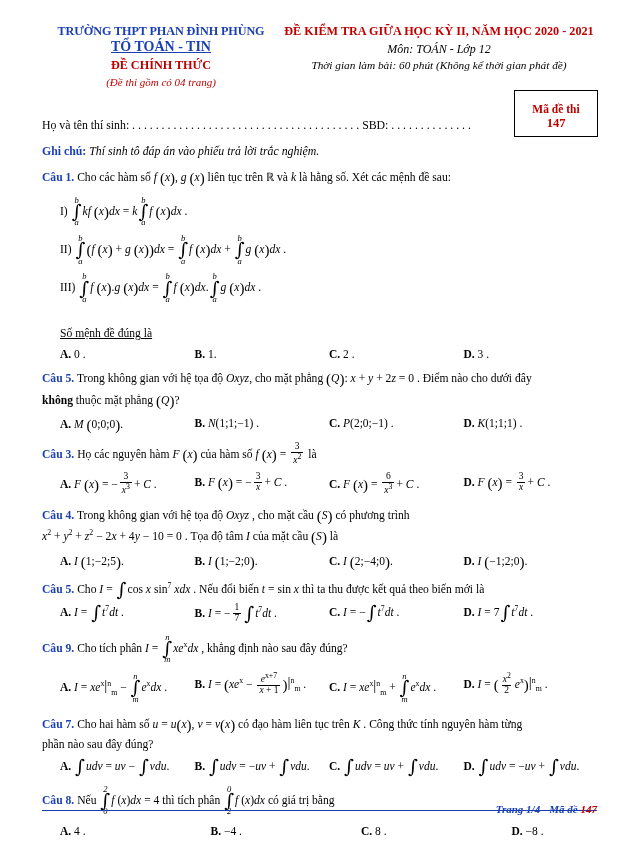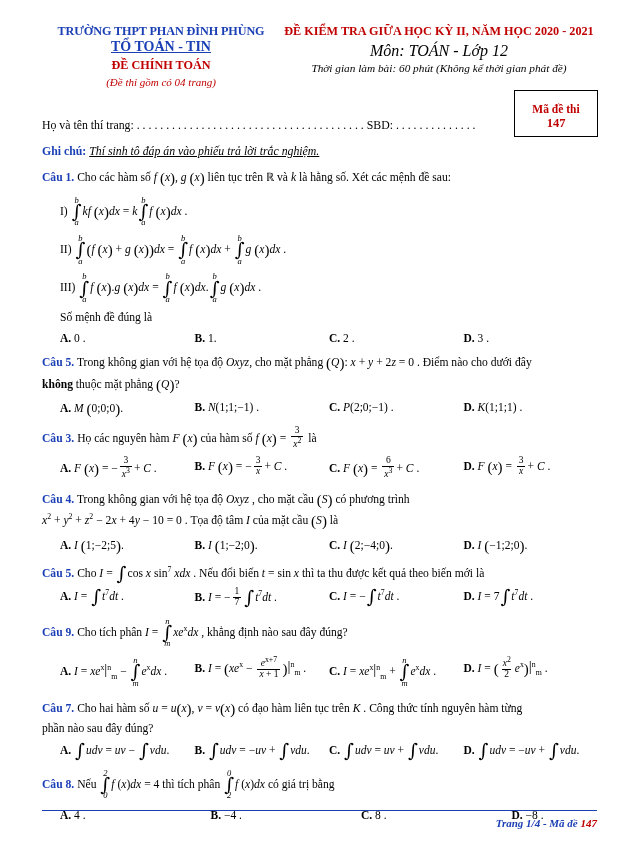--- a/index.html
+++ b/index.html
@@ -17,36 +17,36 @@
 
   
   .hdr{display:flex;width:100%;}
   .hdr-left{width:238px;text-align:center;}
   .hdr-right{flex:1;text-align:center;}
   .school{color:#1a3fb5;font-weight:bold;font-size:12.2px;letter-spacing:-0.1px;}
   .dept{color:#1a3fb5;font-weight:bold;font-size:14px;text-decoration:underline;}
   .official{color:#c00000;font-weight:bold;font-size:12.2px;margin-top:3px;}
   .pages{color:#c00000;font-style:italic;font-size:11px;margin-top:3px;}
   .exam-title{color:#c00000;font-weight:bold;font-size:12.2px;}
-  .subject{font-style:italic;font-size:16px;margin-top:3px;text-align:center;}
+  .subject{font-style:italic;font-size:12px;margin-top:3px;text-align:center;}
   .time{font-style:italic;font-size:11.3px;margin-top:2px;}
 
   
   .codebox{
     position:absolute;right:0;top:66px;
     width:82px;border:1px solid #000;text-align:center;
     padding:11px 0 4px 0;line-height:1.25;
   }
   .codebox .l1{color:#c00000;font-weight:bold;font-size:11.5px;}
   .codebox .l2{color:#c00000;font-weight:bold;font-size:12.5px;}
 
   .namerow{margin-top:30px;font-size:11.8px;}
   .note{margin-top:11px;font-size:11.8px;}
   .note b{color:#1a3fb5;}
-  .note i{font-style:italic;text-decoration:underline;}
+  .note i{font-style:italic;}
 
   .q{margin-top:9px;line-height:1.45;font-size:11.6px;}
   .qn{color:#1a3fb5;font-weight:bold;}
   .indent{margin-left:18px;}
   .opts{display:flex;margin-top:5px;margin-left:18px;}
   .opts > div{flex:1;}
   .opts .ol{font-weight:bold;}
   .opts4 > div{width:25%;flex:none;}
 
   .mi{font-style:italic;}
@@ -68,53 +68,53 @@
   }
   .frac .num{padding:0 2px;}
   .frac .den{padding:0 2px;border-top:1px solid #000;}
   sup.s{font-size:7.8px;vertical-align:super;}
   sub.s{font-size:7.8px;vertical-align:sub;}
 
   .bigpar{font-size:15px;vertical-align:-2px;}
   .barv{display:inline-block;position:relative;top:-1px;font-size:15px;}
 
   .footer{
-    position:absolute;left:42px;right:42px;bottom:12px;
+    position:absolute;left:42px;right:42px;bottom:26px;
     border-top:0;text-align:right;font-style:italic;font-weight:bold;
     color:#1a3fb5;font-size:11px;
   }
   .footline{position:absolute;left:42px;right:42px;bottom:30px;height:1px;background:#1a3fb5;}
   .footer .code{color:#c00000;}
 </style>
 </head>
 <body>
 
 <div class="page">
   <div class="inner">
 
     <div class="hdr">
       <div class="hdr-left">
         <div class="school">TRƯỜNG THPT PHAN ĐÌNH PHÙNG</div>
         <div class="dept">TỔ TOÁN - TIN</div>
-        <div class="official">ĐỀ CHÍNH TOÁN</div>
+        <div class="official">ĐỀ CHÍNH THỨC</div>
         <div class="pages">(Đề thi gồm có 04 trang)</div>
       </div>
       <div class="hdr-right">
         <div class="exam-title">ĐỀ KIỂM TRA GIỮA HỌC KỲ II, NĂM HỌC 2020 - 2021</div>
         <div class="subject">Môn: TOÁN - Lớp 12</div>
         <div class="time">Thời gian làm bài: 60 phút (Không kể thời gian phát đề)</div>
       </div>
     </div>
 
     <div class="codebox">
       <div class="l1">Mã đề thi</div>
       <div class="l2">147</div>
     </div>
 
-    <div class="namerow">Họ và tên thí trang: . . . . . . . . . . . . . . . . . . . . . . . . . . . . . . . . . . . . . . . SBD: . . . . . . . . . . . . . .</div>
+    <div class="namerow">Họ và tên thí sinh: . . . . . . . . . . . . . . . . . . . . . . . . . . . . . . . . . . . . . . . SBD: . . . . . . . . . . . . . .</div>
 
     <div class="note">
       <b>Ghi chú:</b>
       <i>Thí sinh tô đáp án vào phiếu trả lời trắc nghiệm.</i>
     </div>
 
     <div class="q">
       <span class="qn">Câu 1.</span>
       <span>
         Cho các hàm số <span class="mi">f</span> <span class="bigpar">(</span><span class="mi">x</span><span class="bigpar">)</span>, <span class="mi">g</span> <span class="bigpar">(</span><span class="mi">x</span><span class="bigpar">)</span> liên tục trên ℝ và <span class="mi">k</span> là hằng số. Xét các mệnh đề sau:
@@ -158,21 +158,21 @@
           <span class="up">b</span>
           <span class="sym">∫</span>
           <span class="dn">a</span>
         </span><span class="mi">f</span> <span class="bigpar">(</span><span class="mi">x</span><span class="bigpar">)</span><span class="mi">dx</span>.<span class="intg">
           <span class="up">b</span>
           <span class="sym">∫</span>
           <span class="dn">a</span>
         </span><span class="mi">g</span> <span class="bigpar">(</span><span class="mi">x</span><span class="bigpar">)</span><span class="mi">dx</span> .
     </div>
 
-    <div class="q indent" style="margin-top:6px;">Số mệnh đề đúng là</div>
+    <div class="q indent" style="margin-top:22px;text-decoration:underline;">Số mệnh đề đúng là</div>
 
     <div class="opts opts4">
       <div><span class="ol">A.</span> 0 .</div>
       <div><span class="ol">B.</span> 1.</div>
       <div><span class="ol">C.</span> 2 .</div>
       <div><span class="ol">D.</span> 3 .</div>
     </div>
 
     <div class="q">
       <span class="qn">Câu 5.</span>

